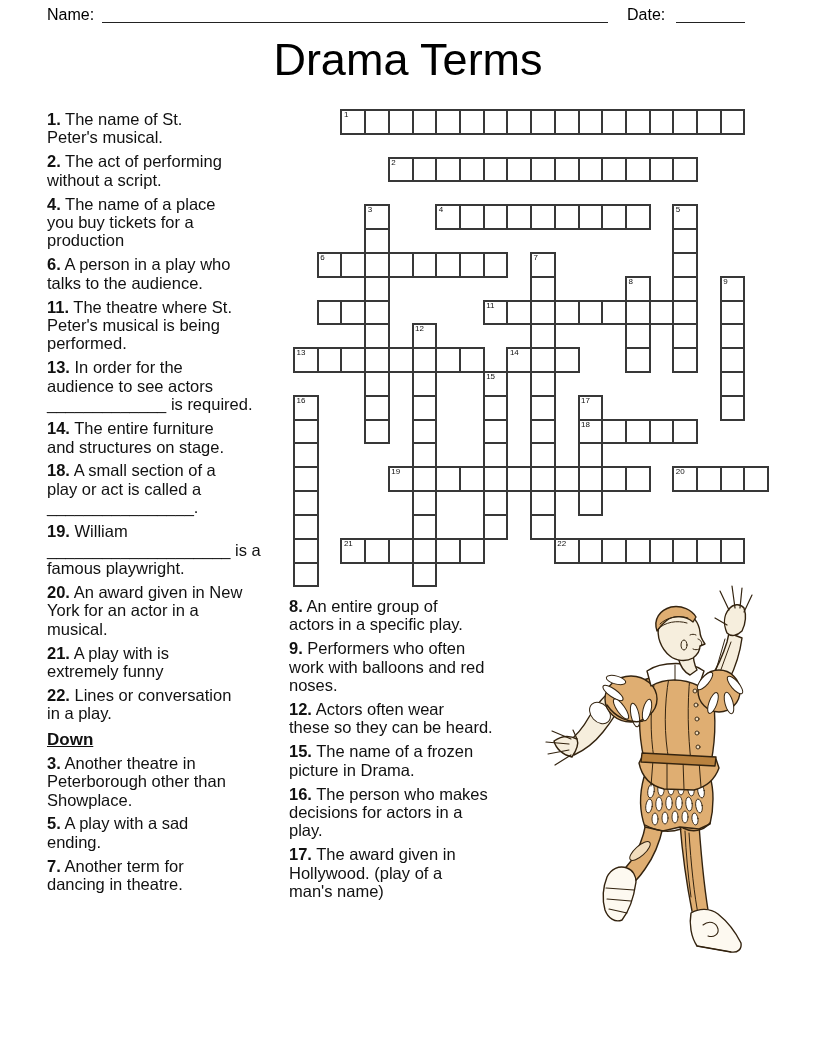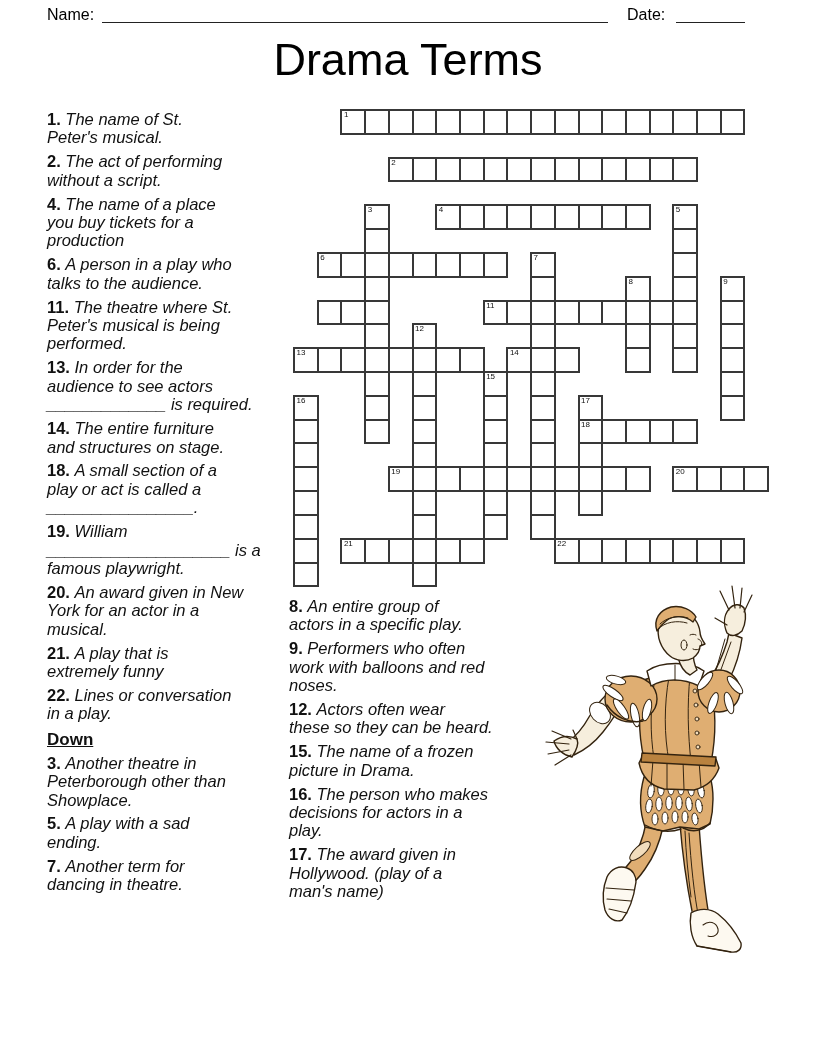--- a/index.html
+++ b/index.html
@@ -22,21 +22,21 @@
   .clue-panel{position:absolute;font-size:16.5px;line-height:18.4px;}
   #left-panel{left:47px;top:110px;width:214px;}
   #middle-panel{left:289px;top:597px;width:240px;}
   .clue-header{
     font-size:17px;font-weight:bold;text-decoration:underline;
     margin:0 0 5px 0;line-height:19px;
   }
   #down-header{margin-top:7px;}
   p.clue{margin:0 0 5.5px 0;}
   p.clue .num{font-weight:bold;}
-  p.clue .txt{white-space:pre-line;font-style:italic;}
+  p.clue .txt{white-space:pre-line;}
   
   #grid{position:absolute;left:293px;top:109px;width:478px;height:479px;}
   .cell{
     position:absolute;box-sizing:border-box;background:#fff;
     border:2px solid #383838;
   }
   .cell .cnum{
     position:absolute;top:-1px;left:1.5px;font-size:8px;line-height:9px;
     color:#111;font-family:"Liberation Sans",sans-serif;
   }
@@ -74,21 +74,21 @@
 and structures on stage.</span></p>
       <p class="clue"><span class="num">18.</span> <span class="txt">A small section of a
 play or act is called a
 ________________.</span></p>
       <p class="clue"><span class="num">19.</span> <span class="txt">William
 ____________________ is a
 famous playwright.</span></p>
       <p class="clue"><span class="num">20.</span> <span class="txt">An award given in New
 York for an actor in a
 musical.</span></p>
-      <p class="clue"><span class="num">21.</span> <span class="txt">A play that is
+      <p class="clue"><span class="num">21.</span> <span class="txt">A play with is
 extremely funny</span></p>
       <p class="clue"><span class="num">22.</span> <span class="txt">Lines or conversation
 in a play.</span></p>
     </div>
   <h2 id="down-header" class="clue-header">Down</h2>
   <div id="down-left-list">
       <p class="clue"><span class="num">3.</span> <span class="txt">Another theatre in
 Peterborough other than
 Showplace.</span></p>
       <p class="clue"><span class="num">5.</span> <span class="txt">A play with a sad

